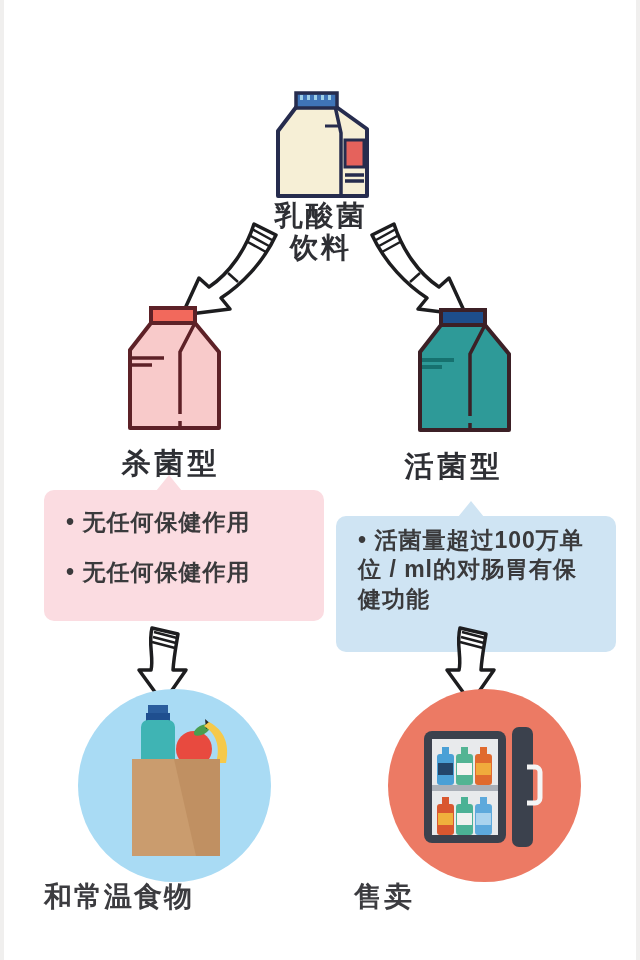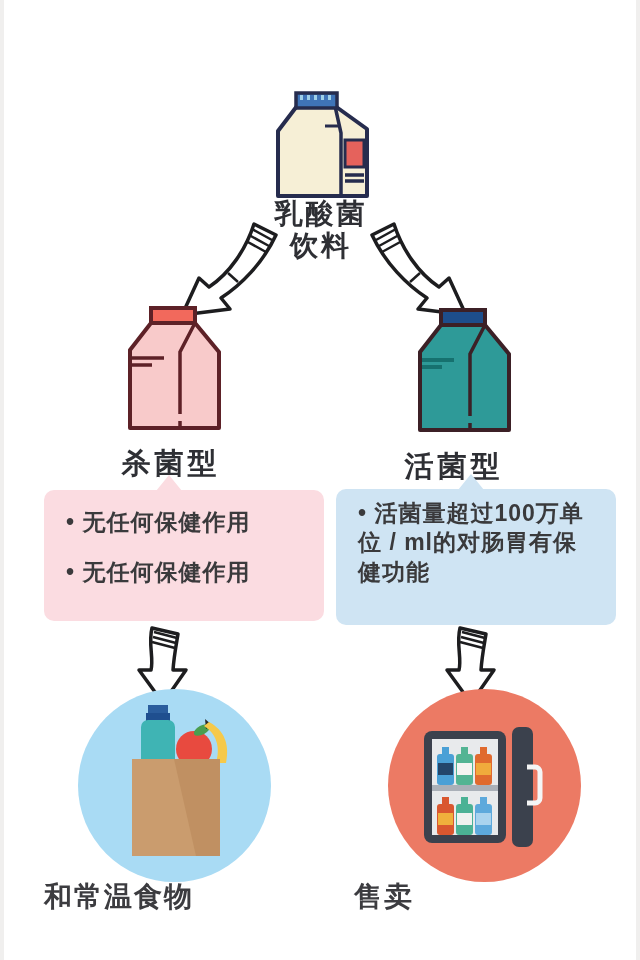--- a/index.html
+++ b/index.html
@@ -2,28 +2,28 @@
 <html><head>
 <meta charset="utf-8">
 <style>
   html,body{margin:0;padding:0;background:#fff;}
   .canvas{
     position:relative;width:640px;height:960px;background:#ffffff;overflow:hidden;
     font-family:"Liberation Sans","DejaVu Sans",sans-serif;
     border-left:4px solid #f0efee;border-right:4px solid #f0efee;box-sizing:border-box;
   }
   .abs{position:absolute;}
-  .txt{color:#2e2f34;font-weight:bold;text-align:center;letter-spacing:3px;font-family:Liberation Mono, monospace;}
+  .txt{color:#2e2f34;font-weight:bold;text-align:center;letter-spacing:3px;}
   .title{left:217px;top:200px;width:200px;font-size:28px;line-height:1.15;}
   .type-label{width:200px;font-size:29px;letter-spacing:4px;}
   .type-label.l{left:67px;top:444px;}
   .type-label.r{left:350px;top:447px;}
   .info-box{width:280px;border-radius:10px;box-sizing:border-box;padding:18px 20px 14px 22px;}
   .info-box.l{left:40px;top:490px;height:131px;background:#fbdce1;}
-  .info-box.r{left:332px;top:489px;height:136px;background:#cfe4f3;padding-top:10px;}
+  .info-box.r{left:332px;top:516px;height:136px;background:#cfe4f3;padding-top:10px;}
   .tail{position:absolute;top:-15px;width:0;height:0;border-left:13px solid transparent;border-right:13px solid transparent;}
   .info-box.l .tail{left:112px;border-bottom:16px solid #fbdce1;}
   .info-box.r .tail{left:122px;border-bottom:16px solid #cfe4f3;}
   .info-box ul{margin:0;padding:0;list-style:none;}
   .info-box li{font-size:23px;font-weight:bold;color:#3a3a3c;line-height:1.28;letter-spacing:1px;}
   .info-box.l li{margin-bottom:21px;}
   .info-box.r li{margin-bottom:4px;}
   .info-box li::before{content:"\2022\00a0";}
   .circle{width:193px;height:193px;border-radius:50%;}
   .circle.l{left:74px;top:689px;background:#a9dbf4;}

